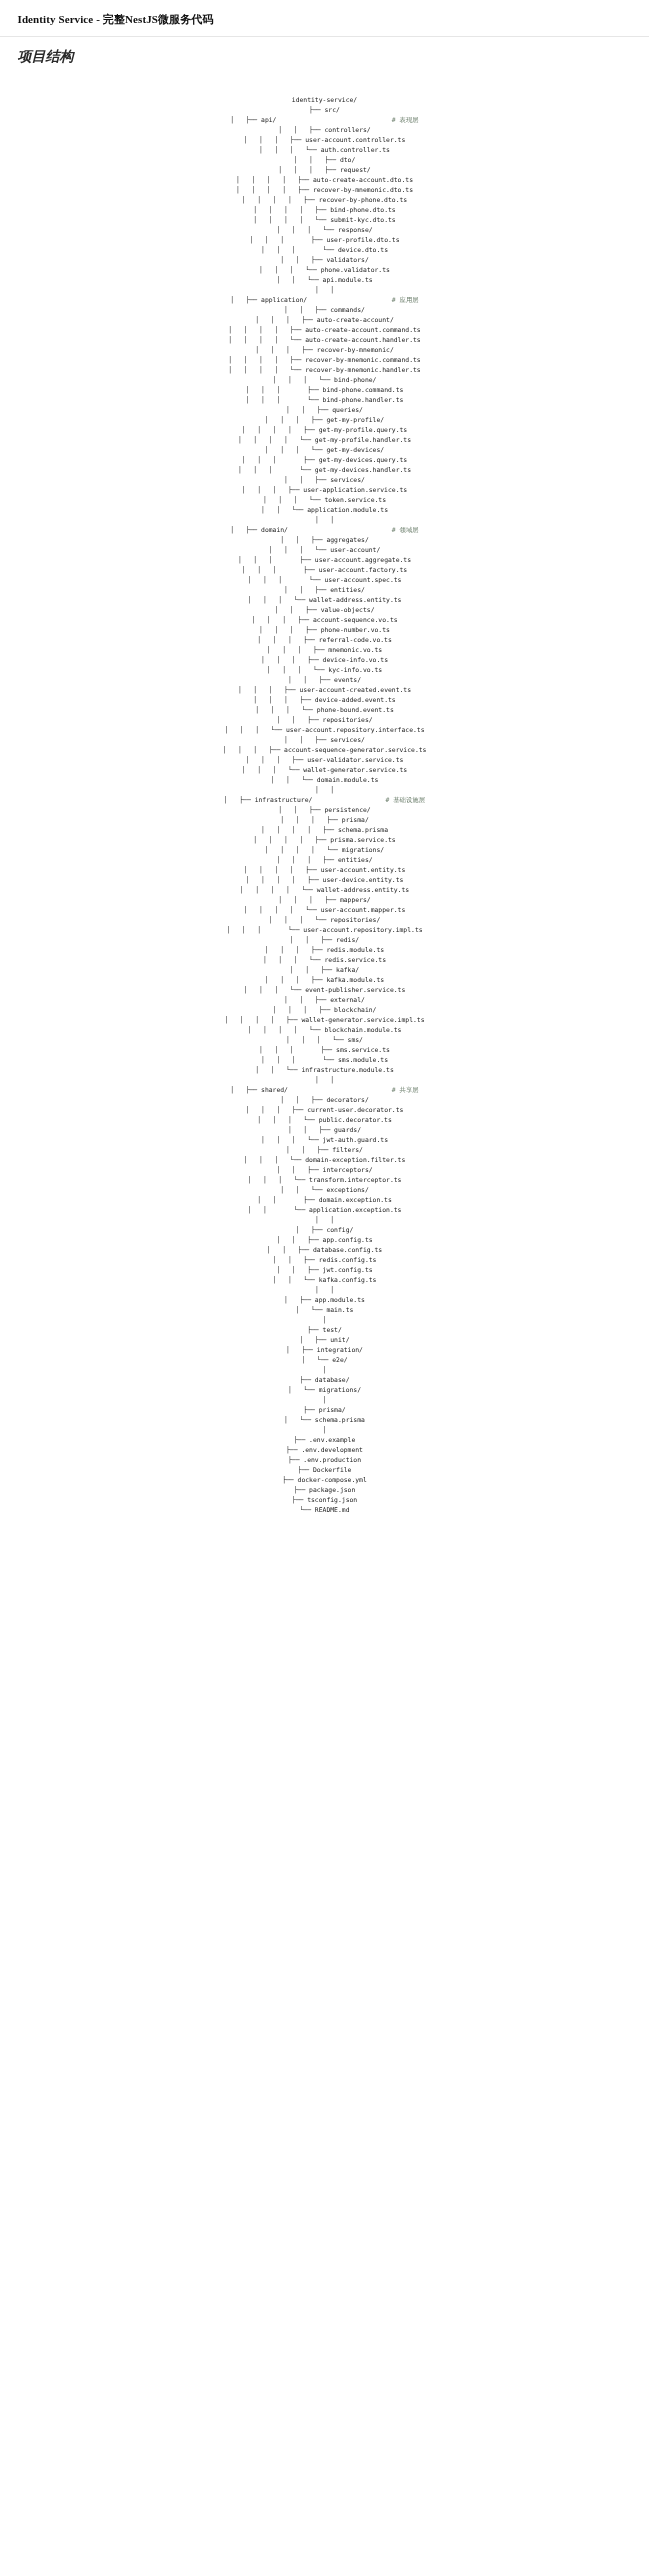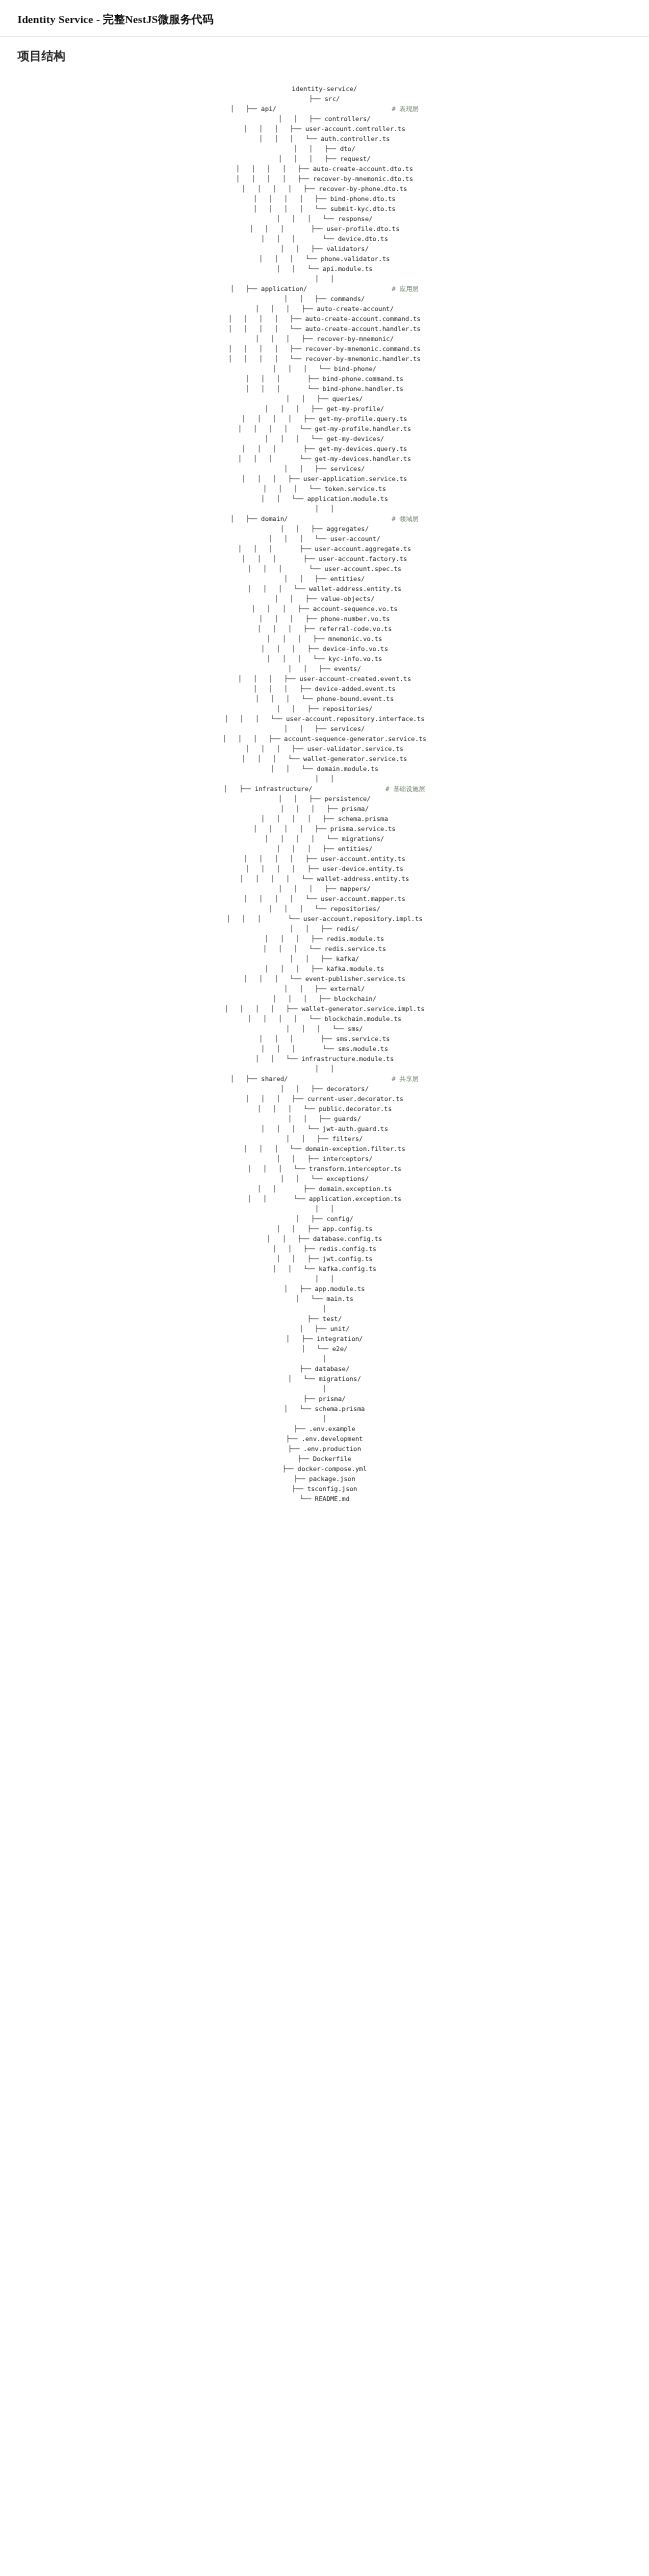--- a/index.html
+++ b/index.html
@@ -27,24 +27,25 @@
     letter-spacing: 0.1px;
     color: #111111;
     margin: 0;
     line-height: 1.25;
   }
   .section {
     padding: 10.3px 17.5px 4.1px 17.5px;
   }
   .section-title {
     font-family: "Liberation Serif", serif;
-    font-size: 12px;
+    font-size: 14px;
     font-weight: bold;
     color: #2a2a2a;
-    margin: 0 0 15px 0;
+    margin: 0 0 25px 0;
+    font-style: italic;
   }
   .tree-wrap {
     padding: 0 17.5px 20.6px 17.5px;
     text-align: center;
   }
   pre.tree {
     margin: 0;
     font-family: "DejaVu Sans Mono", monospace;
     font-size: 6.4px;
     line-height: 10px;

